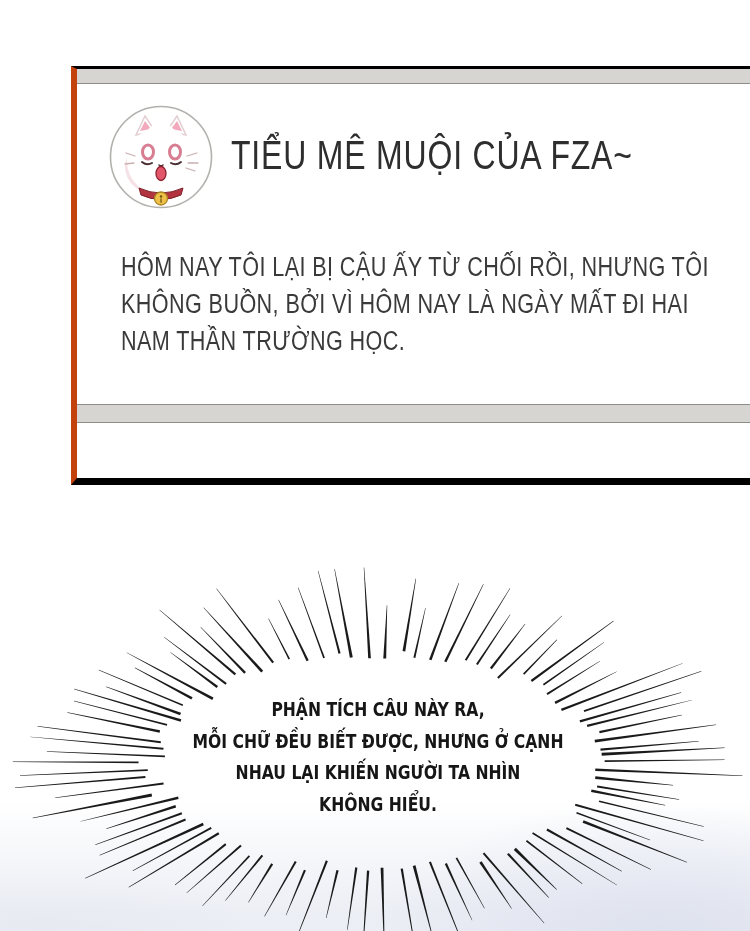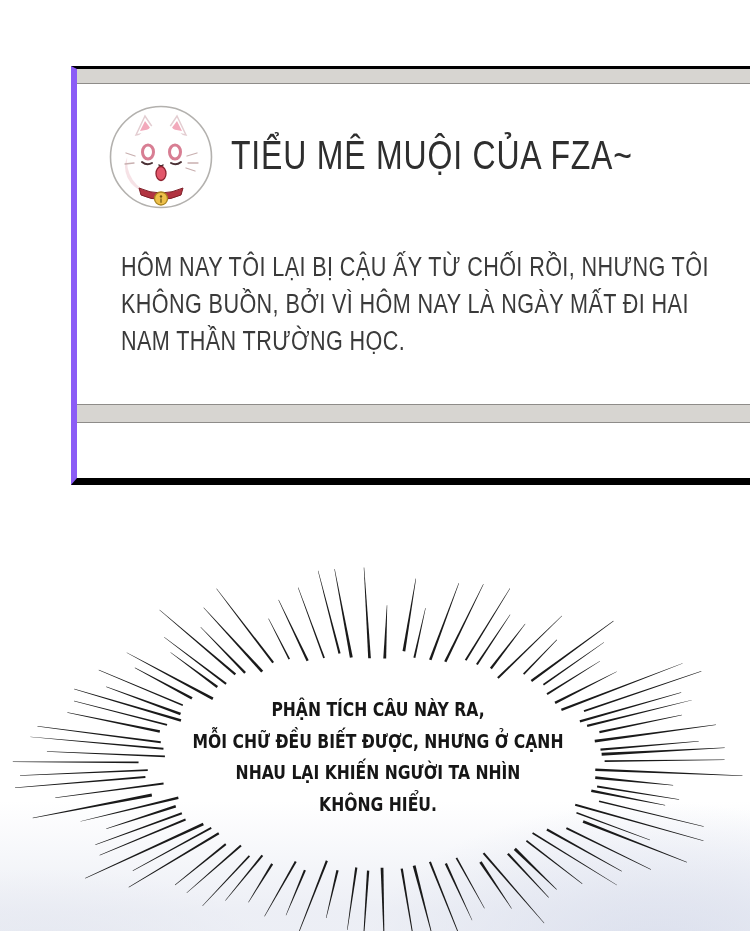--- a/index.html
+++ b/index.html
@@ -10,21 +10,21 @@
     overflow:hidden;
     font-family:"Liberation Sans", sans-serif;
   }
 
   
   .post-card{
     position:absolute;
     left:71px;top:66px;right:0;
     height:409px;
     background:#ffffff;
-    border-left:6px solid #8b5cf6;
+    border-left:6px solid #c2410c;
     border-top:3px solid #000;
     border-bottom:7px solid #000;
   }
   .strip{
     position:absolute;left:0;right:0;
     background:#d7d5d1;
   }
   .strip-top{
     top:0;height:14px;
     border-bottom:1px solid #8e8c89;

